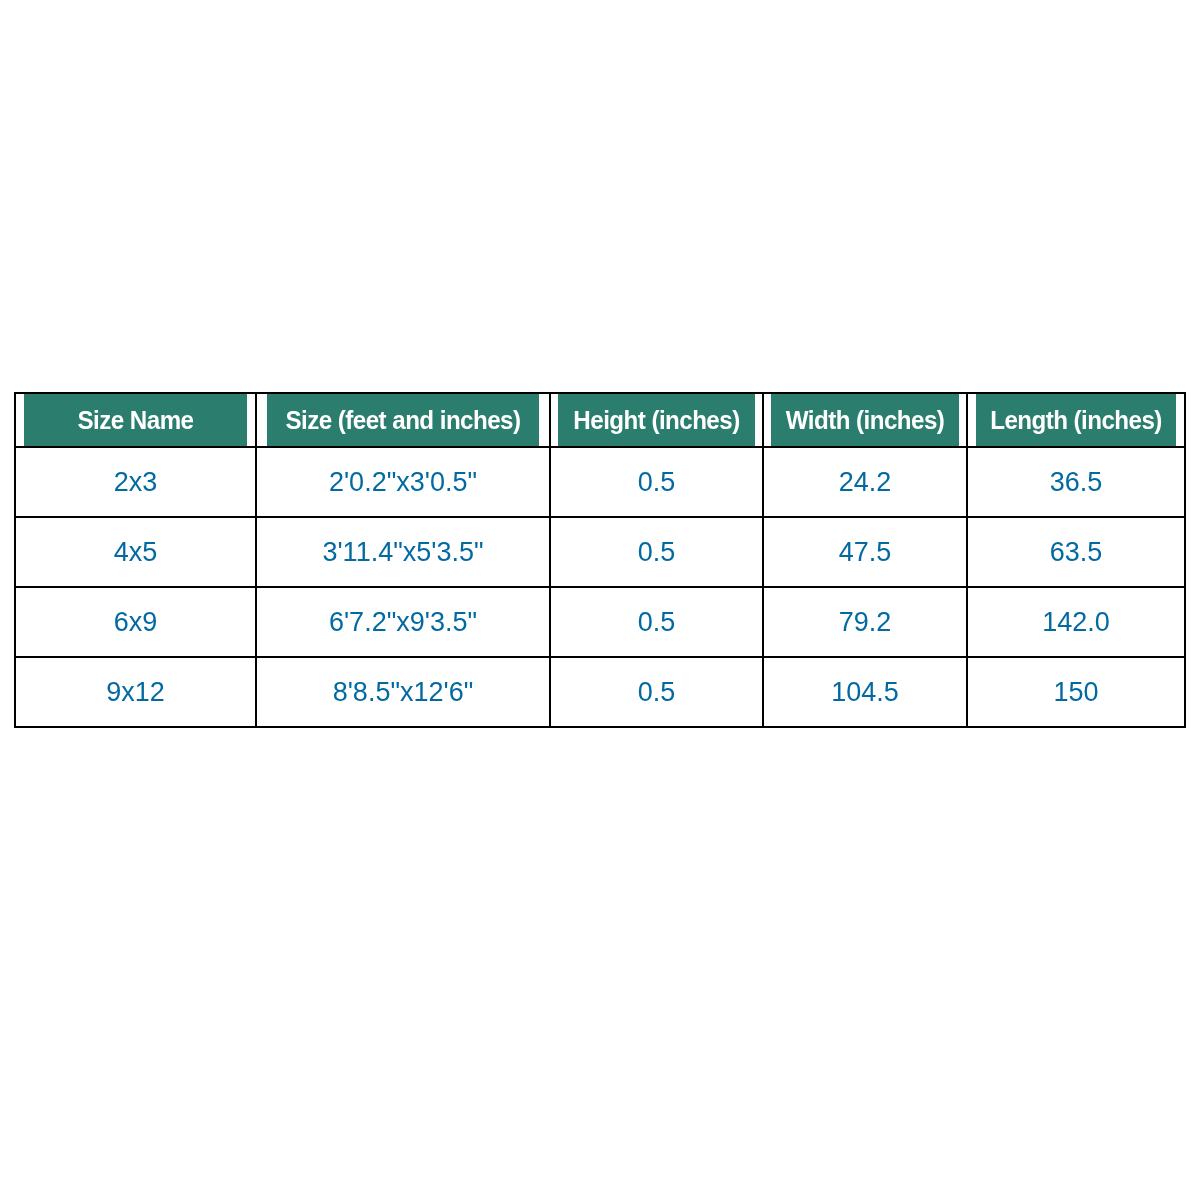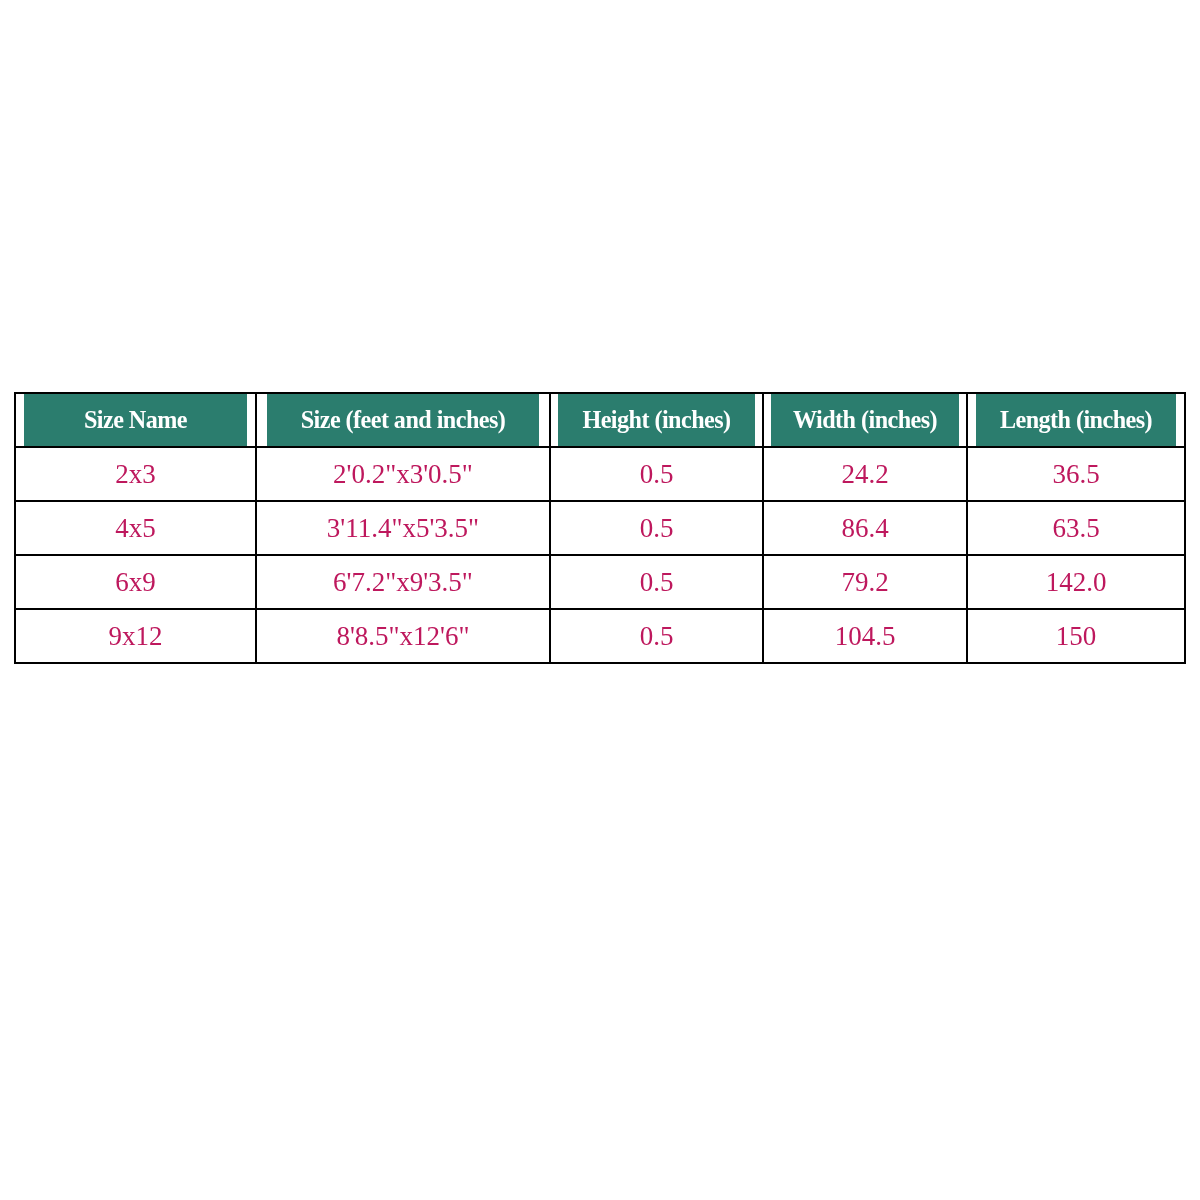--- a/index.html
+++ b/index.html
@@ -20,21 +20,20 @@
     inset: 0;
     background: #ffffff;
   }
 
   
   #size-table-wrap {
     position: absolute;
     left: 14px;
     top: 392px;
     width: 1086px;
-    font-family: Liberation Serif, serif;
   }
 
   table.size-table {
     width: 1170px;
     border-collapse: collapse;
     table-layout: fixed;
     border: 2px solid #000000;
   }
 
   table.size-table col.c0 { width: 241px; }
@@ -59,26 +58,26 @@
     border-right: 2px solid #000000;
     border-bottom: 2px solid #000000;
     white-space: nowrap;
   }
 
   table.size-table thead th:first-child { border-left: none; }
   table.size-table thead th:last-child  { border-right: none; }
 
   table.size-table tbody td {
     height: 52px;
-    padding: 0 6px;
+    padding: 8px 6px;
     text-align: center;
     vertical-align: middle;
     font-size: 27px;
     font-weight: normal;
-    color: #be185d;
+    color: #0369a1;
     background: #ffffff;
     border-left: 2px solid #000000;
     border-right: 2px solid #000000;
     border-top: 2px solid #000000;
     white-space: nowrap;
   }
 
   table.size-table tbody td:first-child { border-left: none; }
   table.size-table tbody td:last-child  { border-right: none; }
   table.size-table tbody tr:first-child td { border-top: none; }
@@ -111,21 +110,21 @@
             <td>2x3</td>
             <td>2'0.2"x3'0.5"</td>
             <td>0.5</td>
             <td>24.2</td>
             <td>36.5</td>
           </tr>
           <tr>
             <td>4x5</td>
             <td>3'11.4"x5'3.5"</td>
             <td>0.5</td>
-            <td>86.4</td>
+            <td>47.5</td>
             <td>63.5</td>
           </tr>
           <tr>
             <td>6x9</td>
             <td>6'7.2"x9'3.5"</td>
             <td>0.5</td>
             <td>79.2</td>
             <td>142.0</td>
           </tr>
           <tr>

